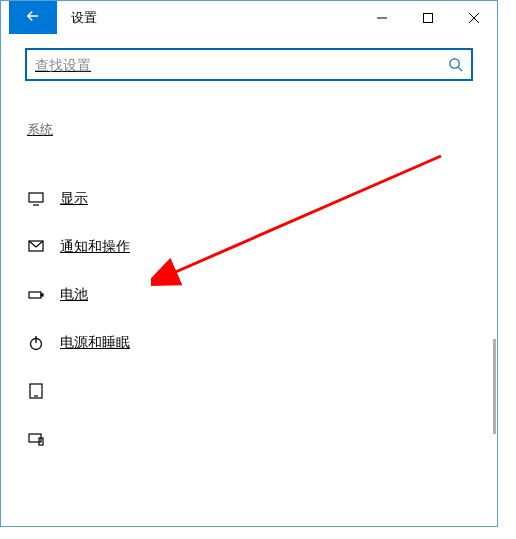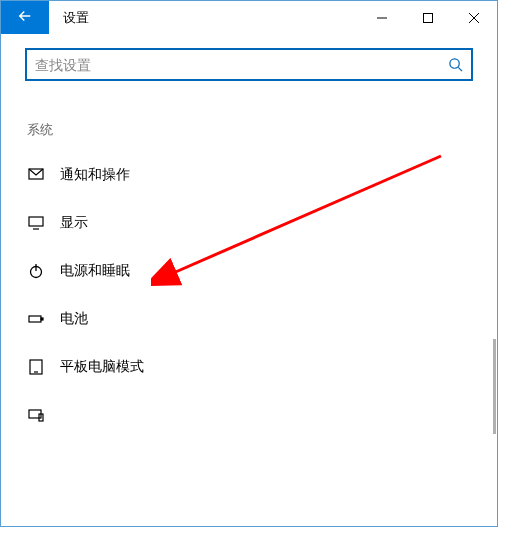--- a/index.html
+++ b/index.html
@@ -18,20 +18,21 @@
     background: #fff;
     border: 1px solid #5a9fd4;
     position: relative;
     margin: 0;
   }
   .titlebar {
     height: 33px;
     display: flex;
     align-items: stretch;
     background: #fff;
+    margin-left: 8px;
   }
   .back-btn {
     width: 48px;
     background: #0078d7;
     color: #fff;
     display: flex;
     align-items: center;
     justify-content: center;
     cursor: pointer;
   }
@@ -54,20 +55,21 @@
     justify-content: center;
     color: #000;
     cursor: pointer;
   }
   .win-btn svg { width: 10px; height: 10px; }
   .content {
     padding: 14px 24px 0 24px;
     height: calc(100% - 33px);
     overflow: hidden;
     position: relative;
+    text-decoration: underline;
   }
   .search-box {
     height: 33px;
     border: 2px solid #0067b8;
     display: flex;
     align-items: center;
     padding: 0 8px;
     margin-bottom: 40px;
   }
   .search-input {
@@ -78,21 +80,21 @@
     color: #666;
     font-family: inherit;
     background: transparent;
   }
   .search-input::placeholder { color: #888; }
   .search-icon { color: #0067b8; }
   .search-icon svg { width: 15px; height: 15px; display:block; }
   .section-header {
     color: #666;
     font-size: 13px;
-    margin-bottom: 12px;
+    margin-bottom: 36px;
     padding-left: 2px;
   }
   .nav-list {
     list-style: none;
   }
   .nav-item {
     display: flex;
     align-items: center;
     height: 48px;
     cursor: pointer;
@@ -177,61 +179,60 @@
           </svg>
       </span>
     </div>
 
     <div class="section-header">系统</div>
 
     <ul class="nav-list">
       <li class="nav-item">
         <span class="nav-icon">
           <svg viewBox="0 0 16 16" fill="none" stroke="currentColor" stroke-width="1.2">
+              <rect x="1" y="2" width="14" height="9"></rect>
+              <line x1="5" y1="14" x2="11" y2="14"></line>
+            </svg>
+        </span>
+        <span class="nav-label">显示</span>
+      </li>
+      <li class="nav-item">
+        <span class="nav-icon">
+          <svg viewBox="0 0 16 16" fill="none" stroke="currentColor" stroke-width="1.2">
               <rect x="1" y="2" width="14" height="10"></rect>
               <path d="M1 2 L8 8 L15 2"></path>
             </svg>
         </span>
         <span class="nav-label">通知和操作</span>
       </li>
       <li class="nav-item">
         <span class="nav-icon">
           <svg viewBox="0 0 16 16" fill="none" stroke="currentColor" stroke-width="1.2">
-              <rect x="1" y="2" width="14" height="9"></rect>
-              <line x1="5" y1="14" x2="11" y2="14"></line>
-            </svg>
-        </span>
-        <span class="nav-label">显示</span>
+              <rect x="1" y="5" width="12" height="6"></rect>
+              <rect x="13" y="7" width="2" height="2" fill="currentColor"></rect>
+            </svg>
+        </span>
+        <span class="nav-label">电池</span>
       </li>
       <li class="nav-item">
         <span class="nav-icon">
           <svg viewBox="0 0 16 16" fill="none" stroke="currentColor" stroke-width="1.3">
               <circle cx="8" cy="9" r="5.5"></circle>
               <line x1="8" y1="1" x2="8" y2="8"></line>
             </svg>
         </span>
         <span class="nav-label">电源和睡眠</span>
       </li>
       <li class="nav-item">
         <span class="nav-icon">
           <svg viewBox="0 0 16 16" fill="none" stroke="currentColor" stroke-width="1.2">
-              <rect x="1" y="5" width="12" height="6"></rect>
-              <rect x="13" y="7" width="2" height="2" fill="currentColor"></rect>
-            </svg>
-        </span>
-        <span class="nav-label">电池</span>
-      </li>
-      <li class="nav-item">
-        <span class="nav-icon">
-          <svg viewBox="0 0 16 16" fill="none" stroke="currentColor" stroke-width="1.2">
               <rect x="2" y="1" width="12" height="14"></rect>
               <line x1="6" y1="13" x2="10" y2="13"></line>
             </svg>
         </span>
-        <span class="nav-label">平板电脑模式</span>
       </li>
       <li class="nav-item">
         <span class="nav-icon">
           <svg viewBox="0 0 16 16" fill="none" stroke="currentColor" stroke-width="1.2">
               <rect x="1" y="3" width="12" height="8"></rect>
               <rect x="11" y="7" width="4" height="7"></rect>
             </svg>
         </span>
       </li>
     </ul>

